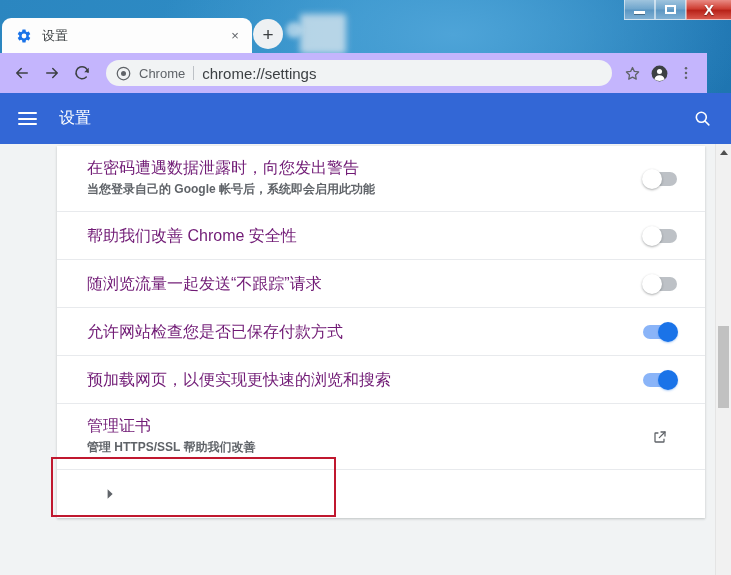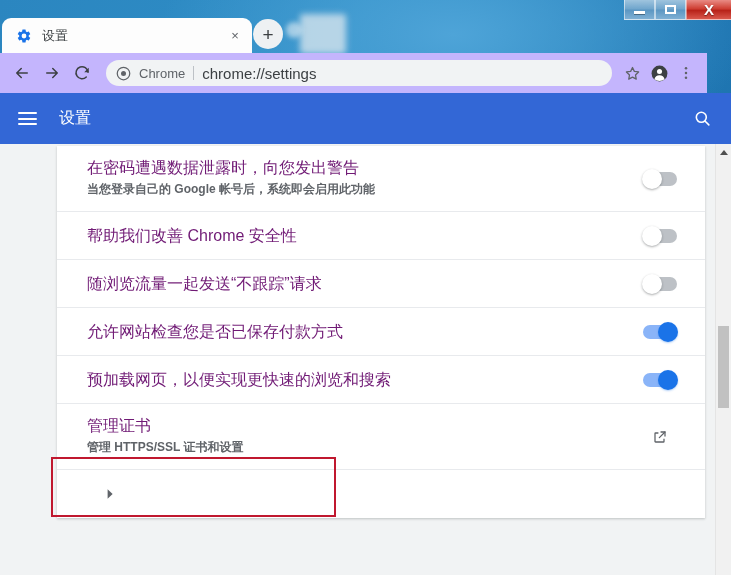--- a/index.html
+++ b/index.html
@@ -543,21 +543,21 @@
         <div class="row-control">
           <span class="toggle on">
             <span class="knob"></span>
           </span>
         </div>
       </div>
 
       <div class="setting-row">
         <div class="row-text">
           <div class="row-title">管理证书</div>
-          <div class="row-sub">管理 HTTPS/SSL 证书和设置</div>
+          <div class="row-sub">管理 HTTPS/SSL 帮助我们改善</div>
         </div>
         <div class="row-control">
           <span class="ext-icon">
             <svg width="16" height="16" viewBox="0 0 24 24" aria-hidden="true">
               <path fill="none" stroke="#5f6368" stroke-width="1.9" stroke-linecap="round" stroke-linejoin="round" d="M13.5 4.5H19.5V10.5"></path>
               <path fill="none" stroke="#5f6368" stroke-width="1.9" stroke-linecap="round" d="M19.5 4.5L11 13"></path>
               <path fill="none" stroke="#5f6368" stroke-width="1.9" stroke-linejoin="round" d="M18 14.5v4.2a.8.8 0 01-.8.8H5.3a.8.8 0 01-.8-.8V6.8a.8.8 0 01.8-.8h4.3"></path>
             </svg>
           </span>
         </div>

